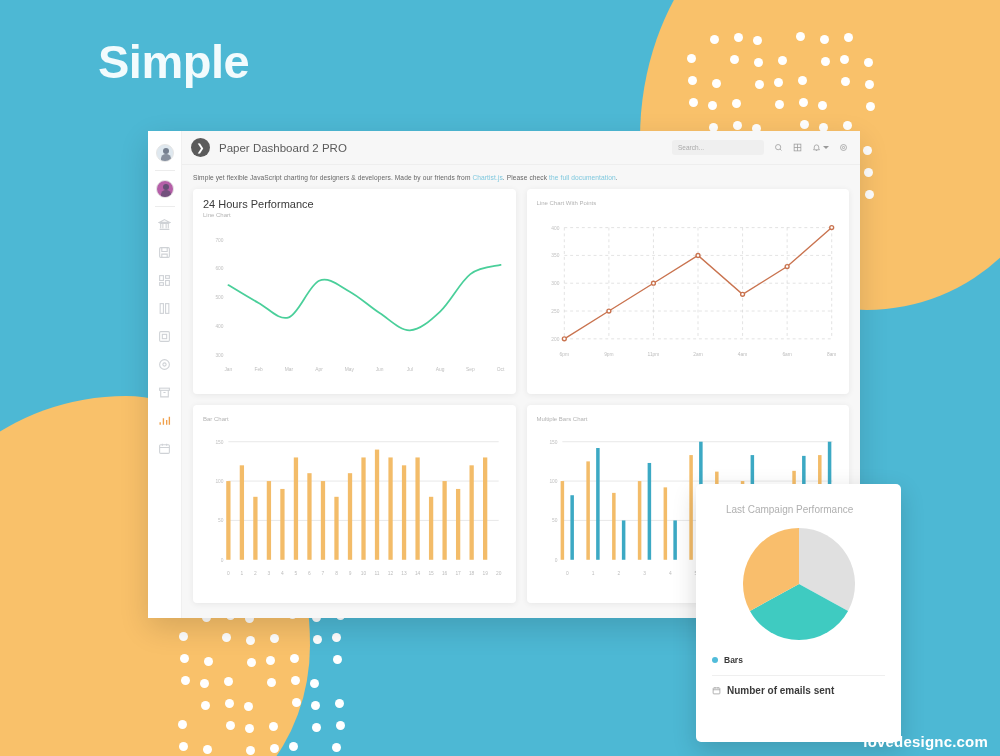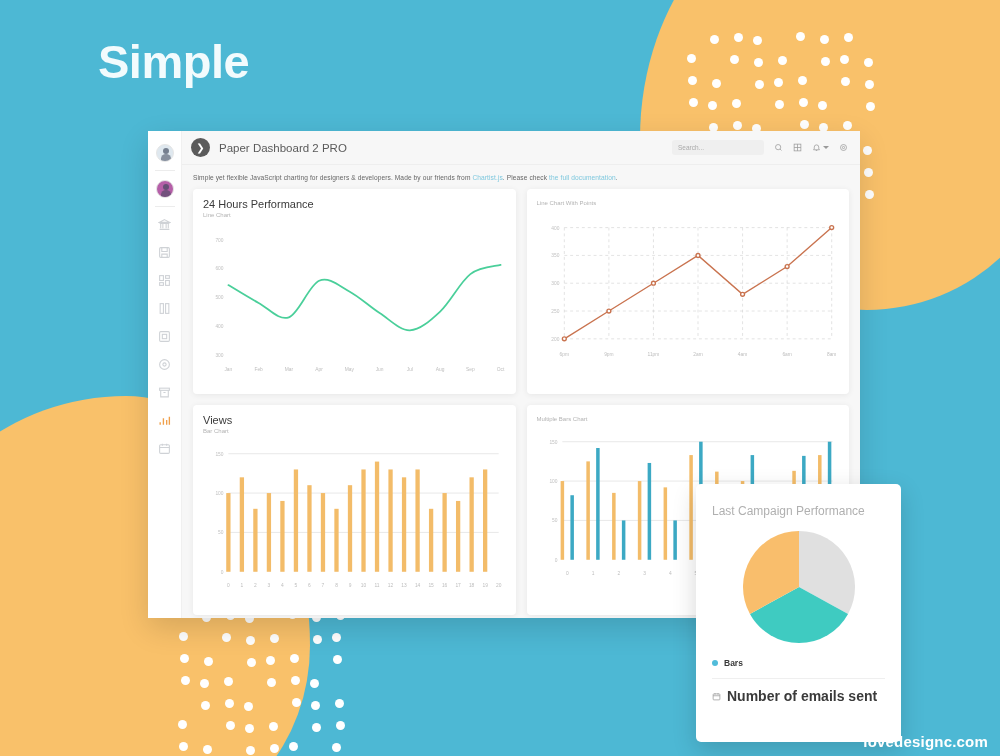--- a/index.html
+++ b/index.html
@@ -109,29 +109,29 @@
   .ylab { font-size:5px; fill:#c2c2c2; }
   .xlab { font-size:5px; fill:#bdbdbd; }
 
   
   .email-card {
     position:absolute; left:696px; top:484px; width:205px; height:258px;
     background:#fff; border-radius:5px; box-shadow:0 8px 24px rgba(0,0,0,.16);
     padding:14px 16px; overflow:hidden;
   }
   .email-card h2 { font-size:16px; font-weight:500; color:#2b2b2b; }
-  .email-card .sub2 { font-size:12px; color:#b0b0b0; margin-top:6px; }
+  .email-card .sub2 { font-size:10px; color:#b0b0b0; margin-top:6px;margin-left:14px; }
   .pie-wrap { display:flex; justify-content:center; margin-top:10px; }
   .legend { display:flex; align-items:center; gap:6px; margin-top:12px; }
   .legend .dot { width:6px;height:6px;border-radius:50%;background:#51bcda; }
   .legend span { font-size:8.5px; color:#3a3a3a; font-weight:bold; }
   .email-divider { height:1px; background:#efefef; margin-top:10px; }
   .email-foot { display:flex; align-items:center; gap:6px; margin-top:9px; }
   .email-foot svg { width:9px; height:9px; color:#9b9b9b; }
-  .email-foot span { font-size:14px; color:#3a3a3a; font-weight:bold; }
+  .email-foot span { font-size:10px; color:#3a3a3a; font-weight:bold; }
 
   .watermark {
     position:absolute; right:12px; bottom:6px;
     font-size:15px; font-weight:bold; color:#ffffff;
     letter-spacing:.2px;
   }
 </style>
 </head>
 <body>
 
@@ -407,21 +407,20 @@
                 <circle cx="119.33333333333333" cy="71" r="2" fill="#fff" stroke="#c9734f" stroke-width="1.4"></circle>
                 <circle cx="165" cy="42.5" r="2" fill="#fff" stroke="#c9734f" stroke-width="1.4"></circle>
                 <circle cx="210.66666666666666" cy="82.4" r="2" fill="#fff" stroke="#c9734f" stroke-width="1.4"></circle>
                 <circle cx="256.3333333333333" cy="53.89999999999999" r="2" fill="#fff" stroke="#c9734f" stroke-width="1.4"></circle>
                 <circle cx="302" cy="14" r="2" fill="#fff" stroke="#c9734f" stroke-width="1.4"></circle>
               </svg>
           </div>
         </div>
 
         <div class="card">
-          <h3>Views</h3>
           <div class="sub">Bar Chart</div>
           <div class="plot">
             <svg id="svg-views" viewBox="0 0 310 165" width="100%" height="165">
                 <text x="21" y="135" text-anchor="end" class="ylab">0</text>
                 <line x1="26" y1="92.66666666666667" x2="303" y2="92.66666666666667" stroke="#d8d8d8" stroke-width="0.6"></line>
                 <text x="21" y="94.66666666666667" text-anchor="end" class="ylab">50</text>
                 <line x1="26" y1="52.33333333333334" x2="303" y2="52.33333333333334" stroke="#d8d8d8" stroke-width="0.6"></line>
                 <text x="21" y="54.33333333333334" text-anchor="end" class="ylab">100</text>
                 <line x1="26" y1="12" x2="303" y2="12" stroke="#d8d8d8" stroke-width="0.6"></line>
                 <text x="21" y="14" text-anchor="end" class="ylab">150</text>

